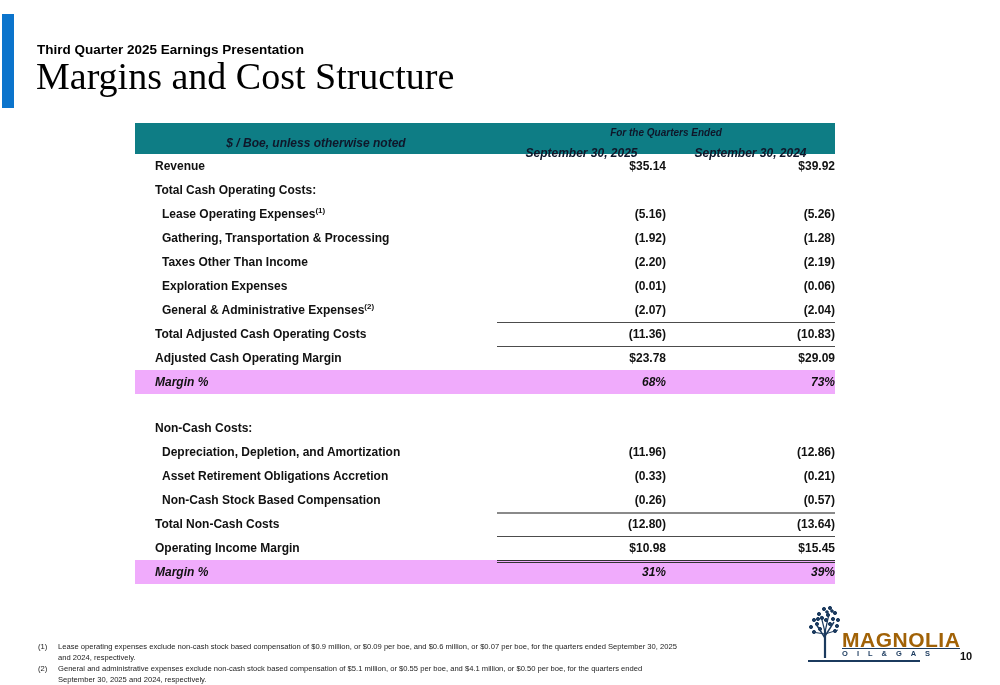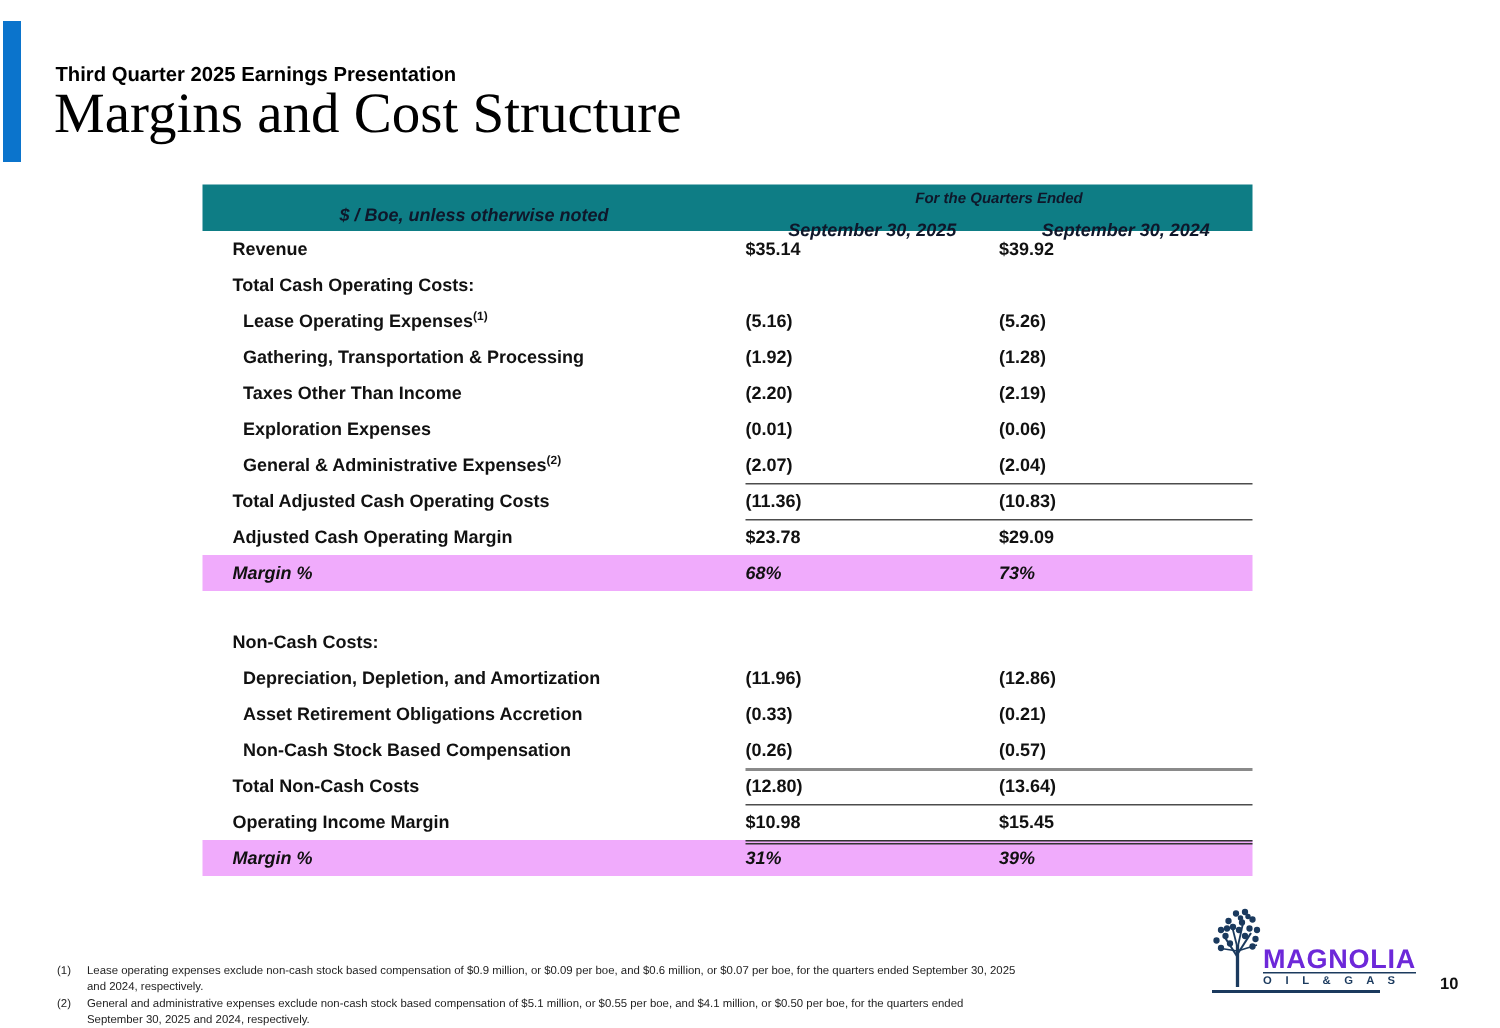--- a/index.html
+++ b/index.html
@@ -52,41 +52,41 @@
 
   .row {
     display:grid; grid-template-columns:362px 338px;
     height:24px; line-height:24px;
     font-size:12px; font-weight:bold; color:#111;
   }
   .row .label { padding-left:1px; white-space:nowrap;margin-left:19px; }
   .row.indent .label { padding-left:8px; }
   .row .label sup { font-size:8px; vertical-align:super; line-height:0; }
   .row .vals { display:grid; grid-template-columns:169px 169px; }
-  .row .vals .val { text-align:left; }
+  .row .vals .val { text-align:right; }
   .row .vals.rule { border-bottom:1px solid #4c4c4c; }
   .row .vals.rule-gray { border-bottom:2px solid #8a8a8a; }
   .row .vals.rule-double { border-bottom:3px double #333; }
   .row.highlight { background:#f0abfc; font-style:italic; }
   .spacer { height:22px; }
 
   
   .footnotes { position:absolute; left:38px; top:641px; width:640px; }
   .footnote { display:flex; font-size:7.6px; color:#222; line-height:11px; }
   .footnote .fn-marker { width:20px; flex:none; }
 
   
   .logo {
     position:absolute; left:808px; top:602px; width:112px; height:62px;
   }
   .logo-row { display:flex; align-items:flex-end; height:58px; }
   .logo-tree { width:34px; height:58px; flex:none; }
   .logo-textblock { padding-bottom:2px; }
   .logo-name {
-    font-size:18px; font-weight:bold; color:#6d28d9; letter-spacing:0.5px;
+    font-size:21px; font-weight:bold; color:#a16207; letter-spacing:0.5px;
     line-height:15px;
   }
   .logo-divider { border-top:1.5px solid #1b3a5e; margin:1px 0 1px 0; }
   .logo-sub {
     font-size:7.5px; font-weight:bold; color:#1b3a5e; letter-spacing:3.5px;
     line-height:8px;
   }
   .logo-baseline { border-top:2px solid #1b3a5e; width:112px; }
 
   .page-number {

